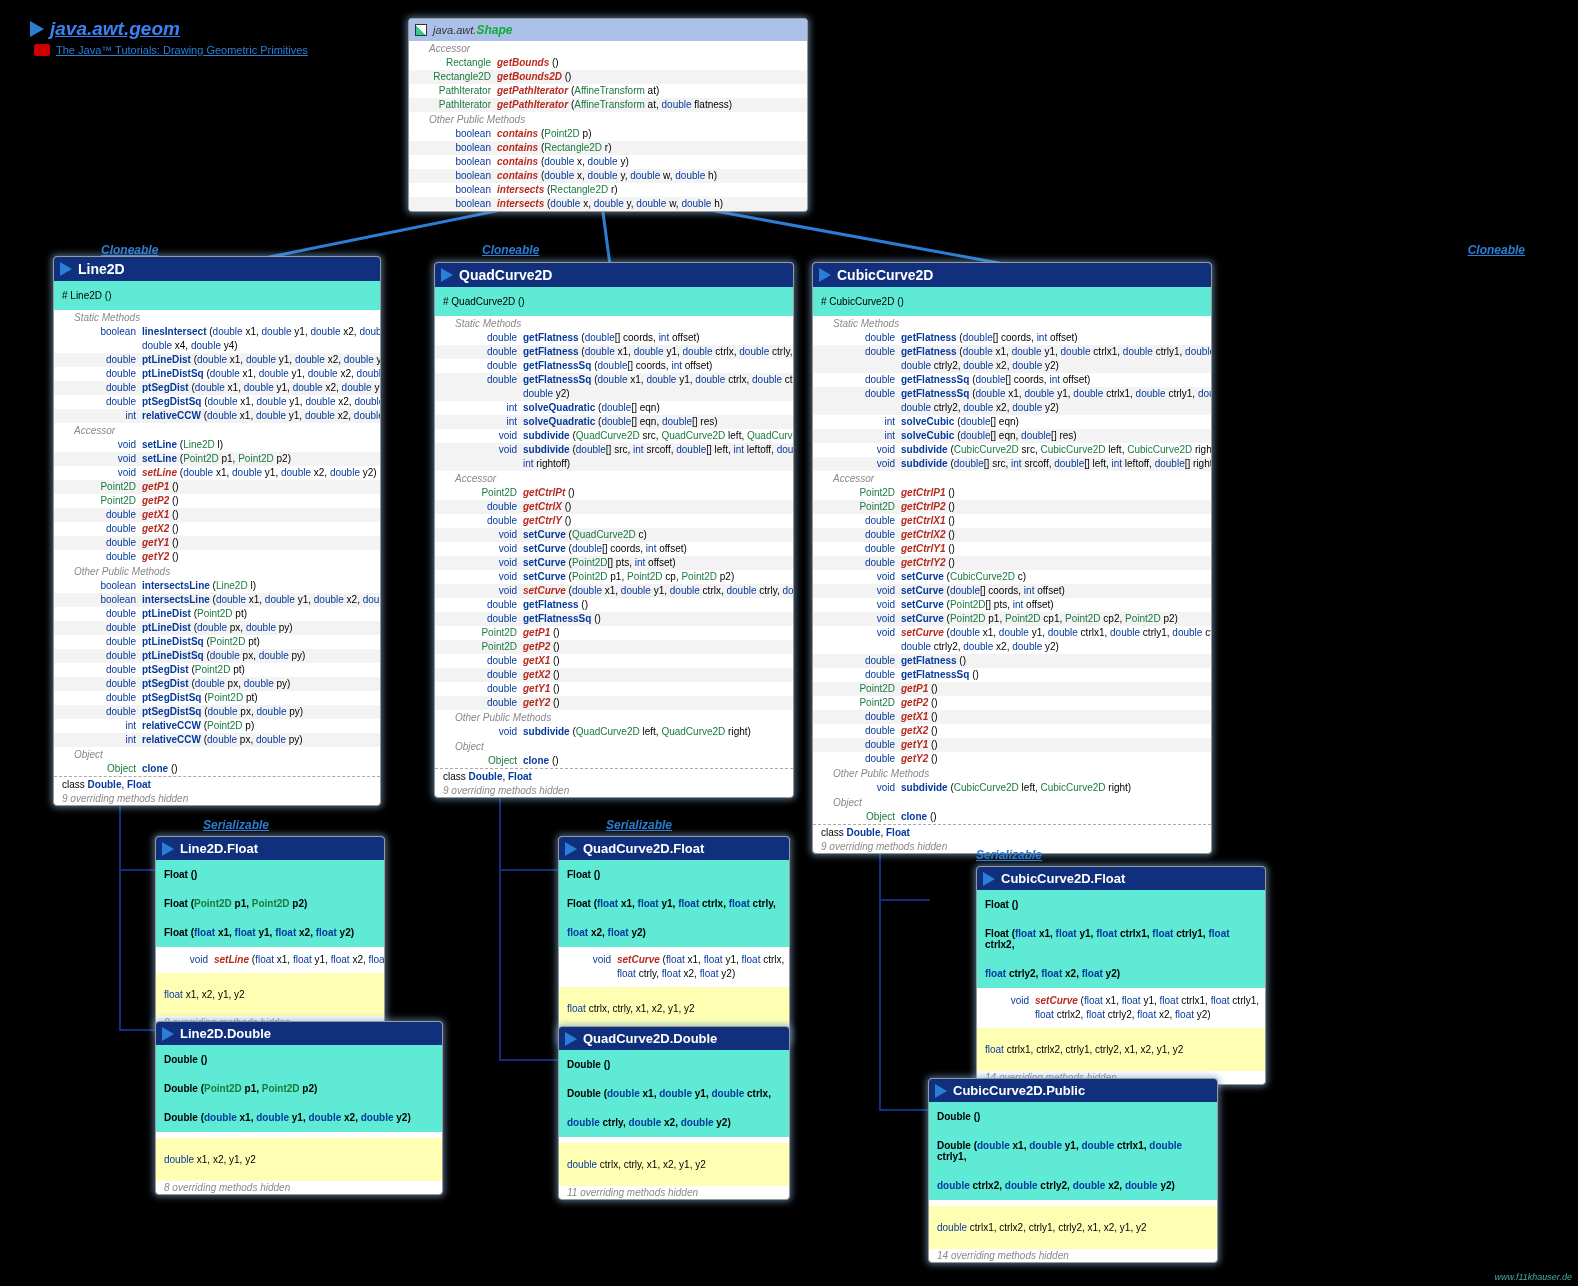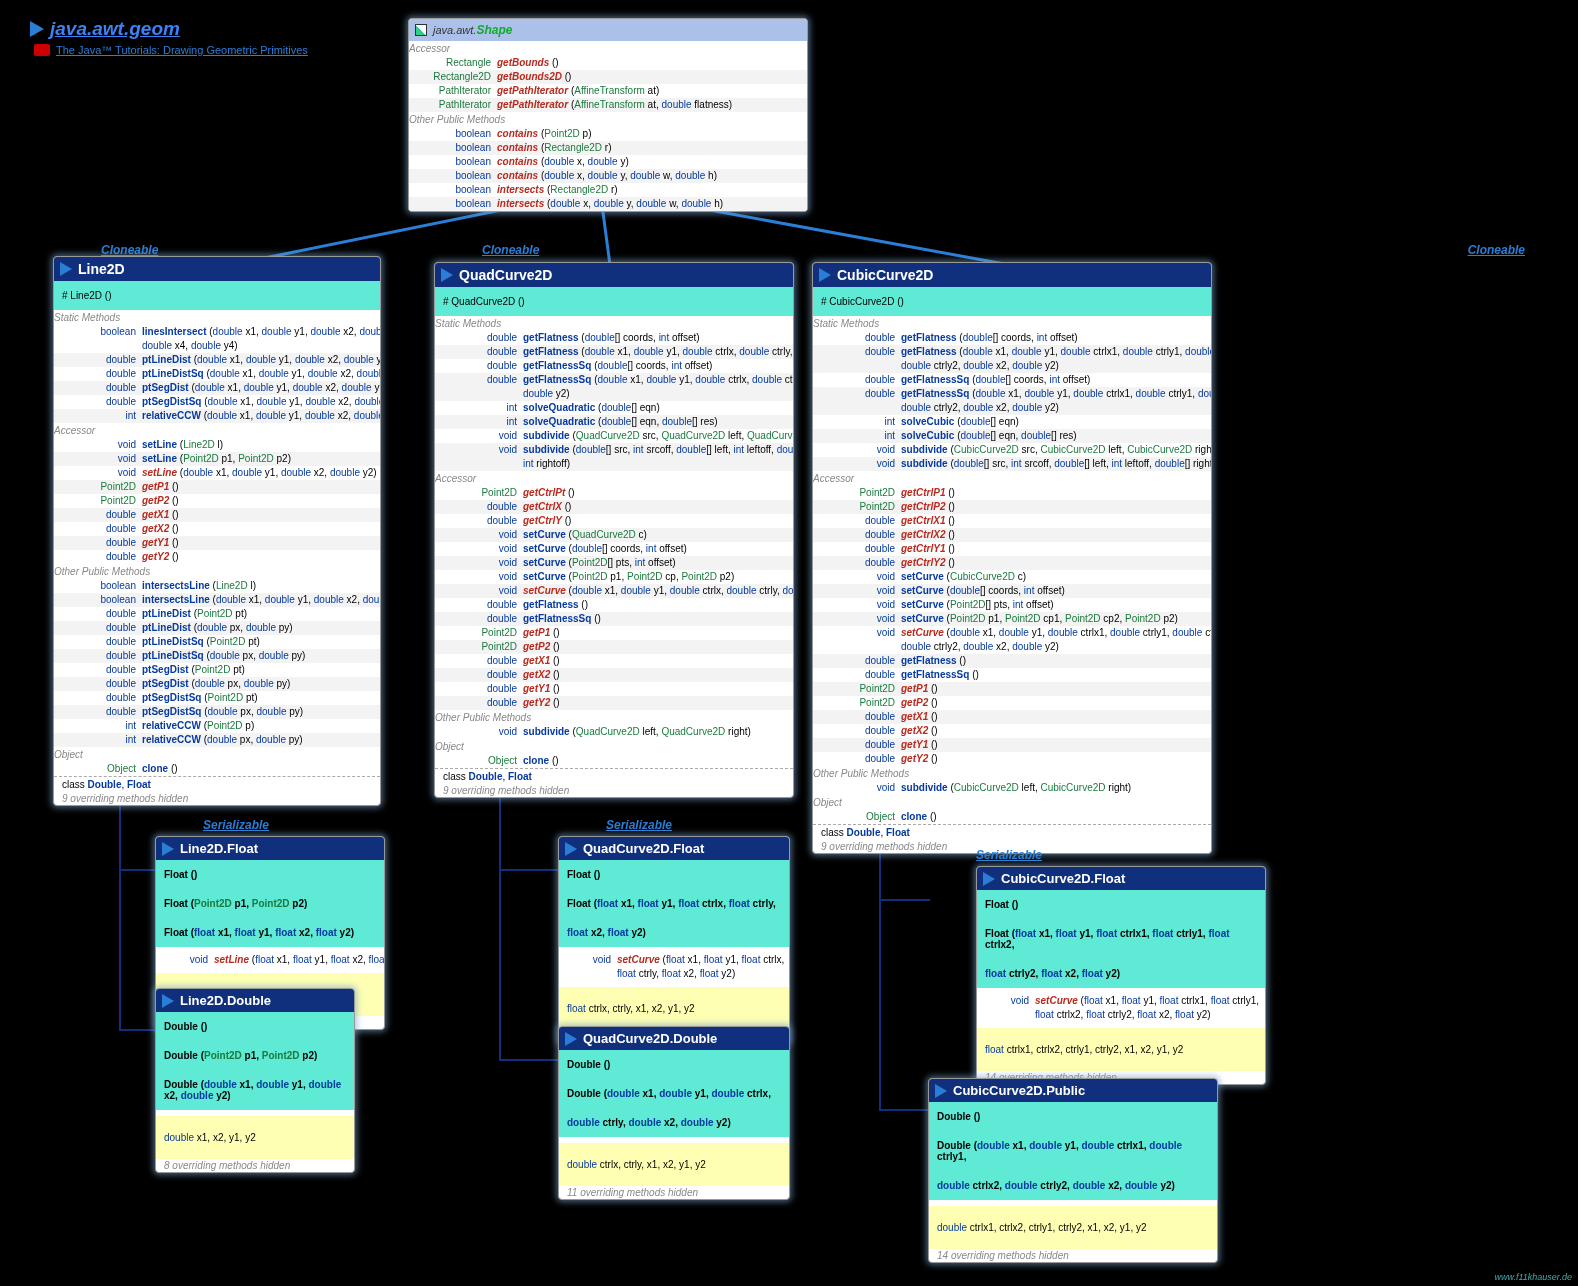--- a/index.html
+++ b/index.html
@@ -17,21 +17,21 @@
   
   .box-header { display: flex; align-items: center; gap: 6px; padding: 4px 6px; }
   .hdr-shape { background: #ACC1E9; color: #1a3; font-size: 12px; font-style: italic; font-weight: bold; }
   .hdr-klass { background: #10307e; color: #fff; font-size: 14px; font-weight: bold; }
   .hdr-klass-sm { background: #10307e; color: #fff; font-size: 13px; font-weight: bold; }
   .iface-icon { width: 12px; height: 12px; border: 1px solid #333; background: linear-gradient(45deg,#3c8,#3c8 50%,#fff 50%); }
   .play-icon { width: 0; height: 0; border-left: 12px solid #2a7ed6; border-top: 7px solid transparent; border-bottom: 7px solid transparent; }
   .pkgpfx { color: #333; font-weight: normal; font-style: italic; font-size: 11px; }
   
   .constructor-line { padding: 9px 8px; background: #5eead4; font-size: 10px; }
-  .section-label { color: #888; font-style: italic; padding: 2px 0; font-size: 10px; }
+  .section-label { color: #888; font-style: italic; padding: 2px 20px; font-size: 10px; }
   
   .mrow { display: flex; padding: 0 8px; font-size: 10px; line-height: 14px; background: #fff; white-space: nowrap; }
   .mrow.odd { background: #f3f3f3; }
   .mret { width: 80px; flex-shrink: 0; text-align: right; padding-right: 6px; }
   .mret-sm { width: 50px; flex-shrink: 0; text-align: right; padding-right: 6px; }
   .mname { }
   .abstr { font-style: italic; color: #b8291e; font-weight: bold; }
   .stat { color: #063a9e; font-weight: bold; }
   .pub { color: #063a9e; font-weight: bold; }
   .typ { color: #1a7a3e; }
@@ -540,21 +540,21 @@
     <div class="constructor-line"><b>Float (<span class="kw">float</span> x1, <span class="kw">float</span> y1, <span class="kw">float</span> x2, <span class="kw">float</span> y2)</b></div>
     <div style="height: 6px;"></div>
     <div class="mrow">
       <span class="mret-sm"><span class="kw">void</span></span>
       <span class="mname"><span class="abstr">setLine</span> (<span class="kw">float</span> x1, <span class="kw">float</span> y1, <span class="kw">float</span> x2, <span class="kw">float</span> y2)</span>
     </div>
     <div style="height: 6px;"></div>
     <div class="field-line"><span class="kw">float</span> x1, x2, y1, y2</div>
     <div class="hidden-line">8 overriding methods hidden</div>
   </div>
-<div class="class-box" id="box-line2d-double" style="top:988px; left:155px; width:200px;">
+<div class="class-box" id="box-line2d-double" style="top:1021px; left:155px; width:288px;">
     <div class="box-header hdr-klass-sm">
       <span class="play-icon"></span>
       <span>Line2D.Double</span>
     </div>
     <div class="constructor-line"><b>Double ()</b></div>
     <div class="constructor-line"><b>Double (<span class="typ">Point2D</span> p1, <span class="typ">Point2D</span> p2)</b></div>
     <div class="constructor-line"><b>Double (<span class="kw">double</span> x1, <span class="kw">double</span> y1, <span class="kw">double</span> x2, <span class="kw">double</span> y2)</b></div>
     <div style="height: 6px;"></div>
     <div class="field-line"><span class="kw">double</span> x1, x2, y1, y2</div>
     <div class="hidden-line">8 overriding methods hidden</div>

